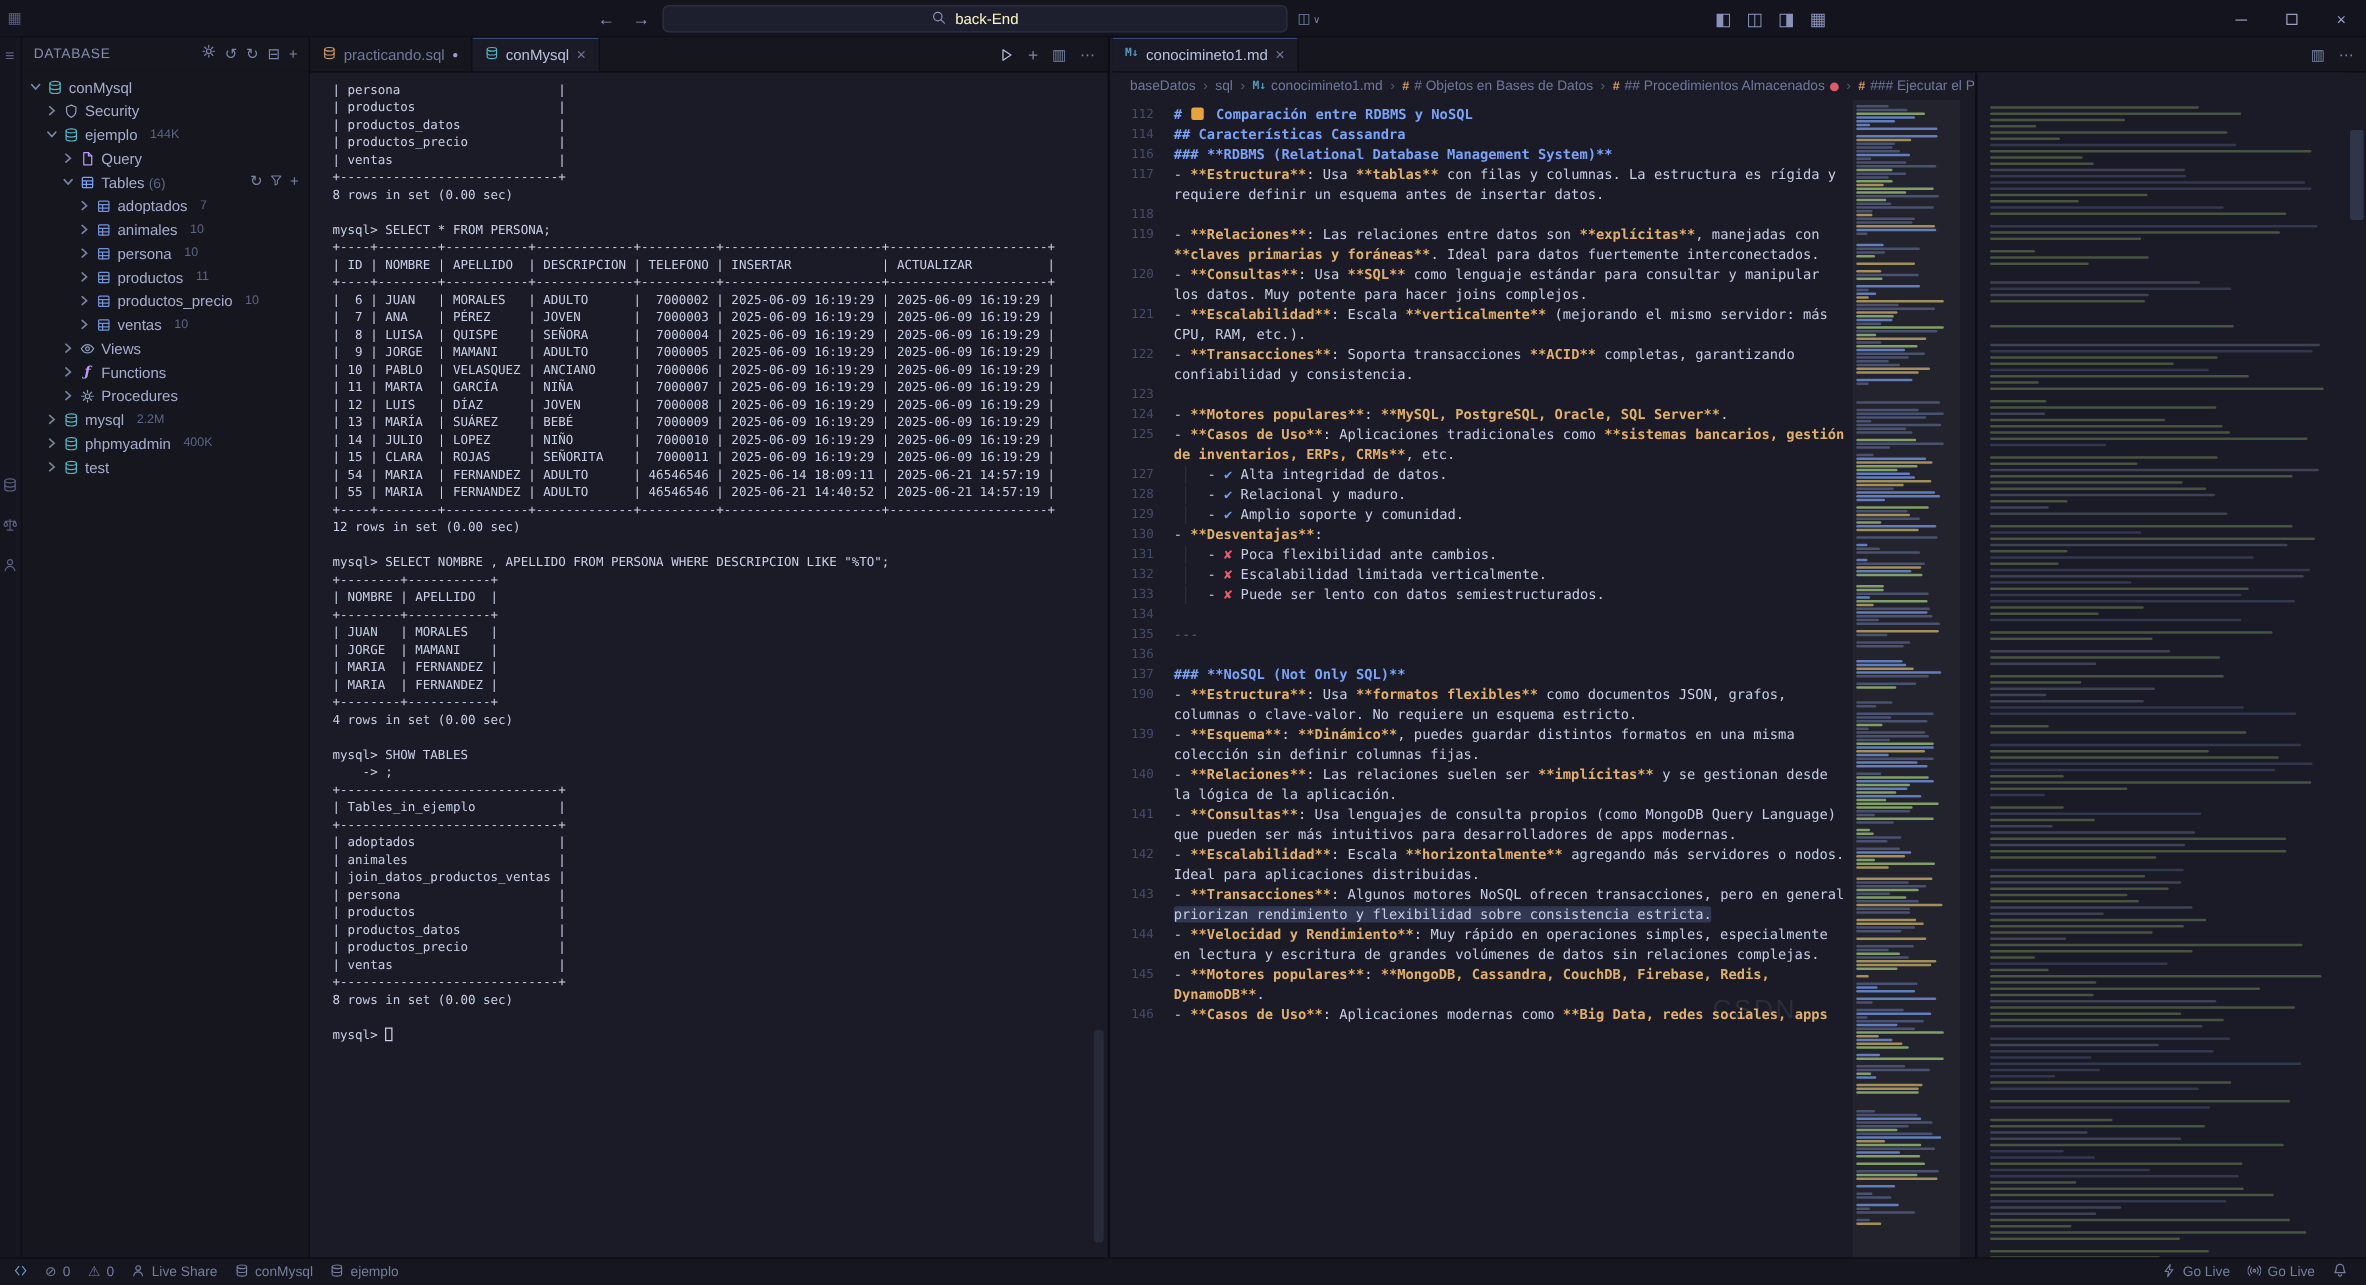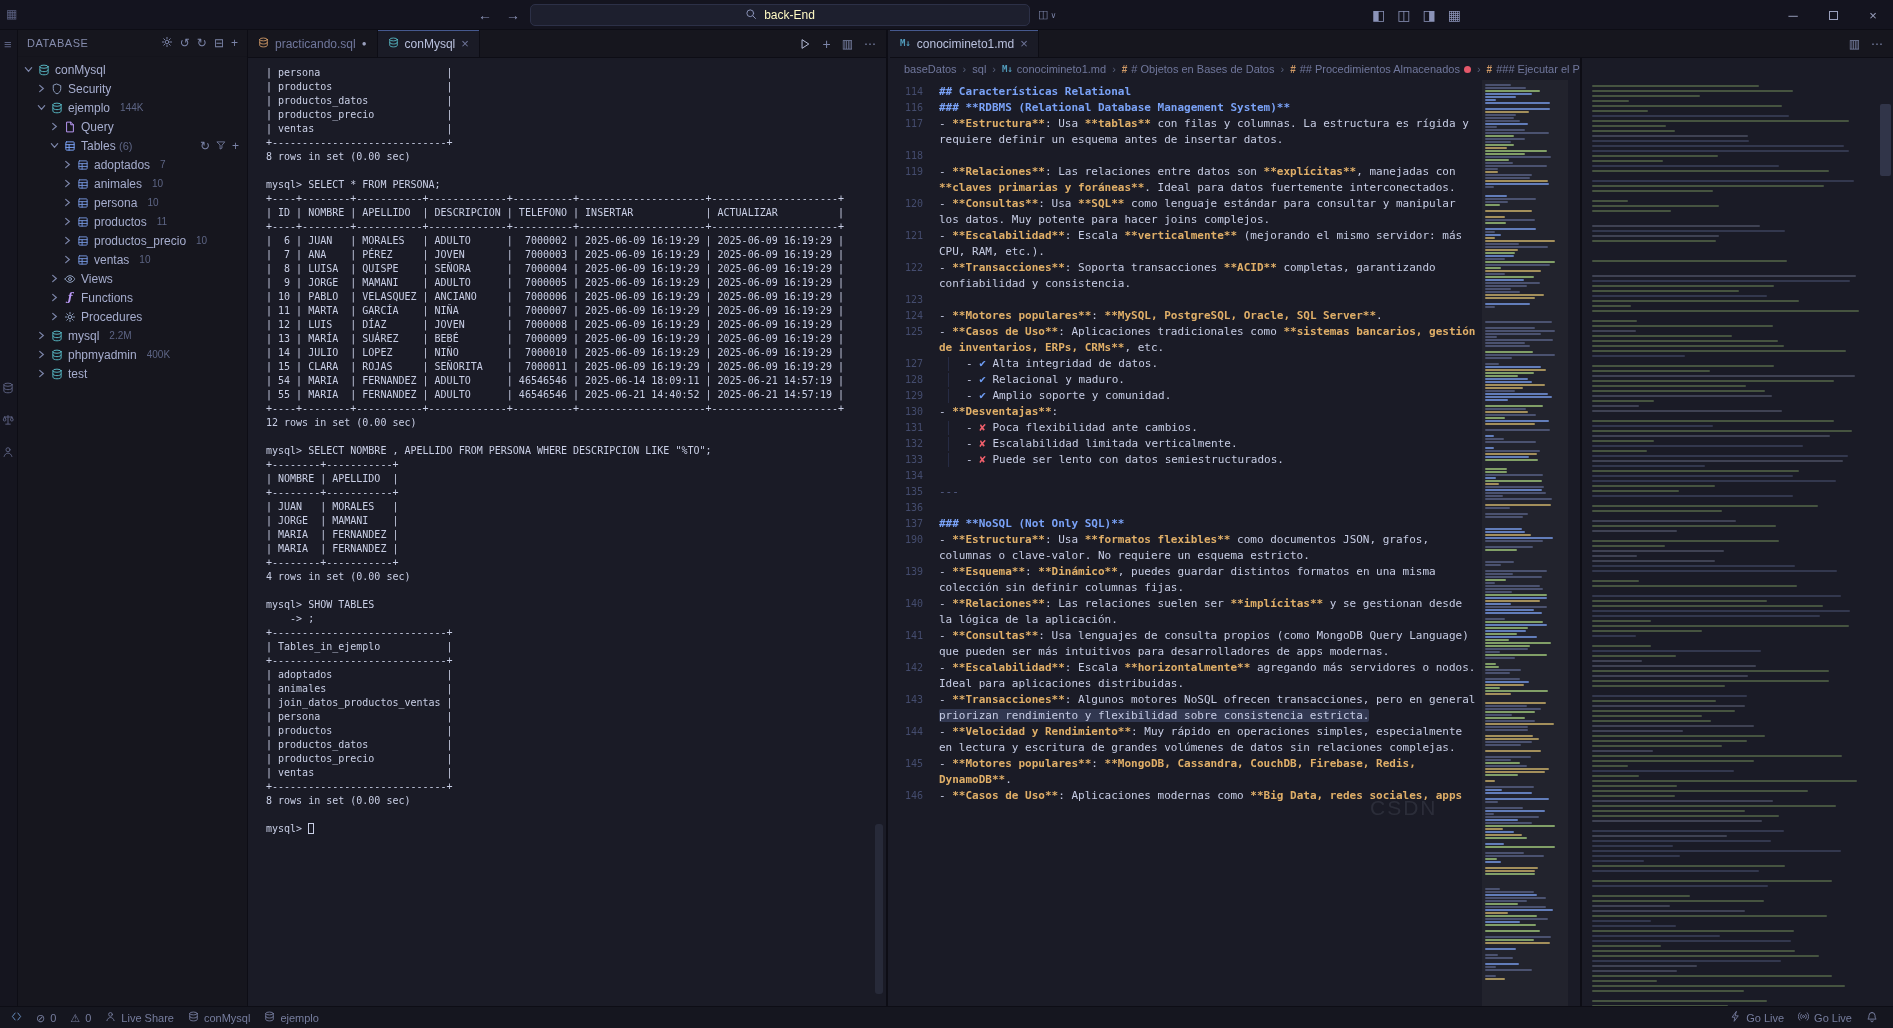--- a/index.html
+++ b/index.html
@@ -560,23 +560,27 @@
           <span class="rdot"></span>
         </span>
         <span class="bsep">›</span>
         <span class="bitem">
           <span class="symic">#</span>
           <span>### Ejecutar el P</span>
         </span>
       </div>
     <div class="mdwrap">
       <div id="md-lines">
+          <div class="mrow t-h1">
+            <span class="lnum">112</span>
+            <span class="ltext"># <span class="osq"></span> Comparación entre RDBMS y NoSQL</span>
+          </div>
           <div class="mrow t-h2">
             <span class="lnum">114</span>
-            <span class="ltext">## Características Relational</span>
+            <span class="ltext">## Características Cassandra</span>
           </div>
           <div class="mrow t-h3">
             <span class="lnum">116</span>
             <span class="ltext">### <span class="b">**RDBMS (Relational Database Management System)**</span></span>
           </div>
           <div class="mrow t-li">
             <span class="lnum">117</span>
             <span class="ltext">- <span class="b">**Estructura**</span>: Usa <span class="b">**tablas**</span> con filas y columnas. La estructura es rígida y requiere definir un esquema antes de insertar datos.</span>
           </div>
           <div class="mrow t-li">

